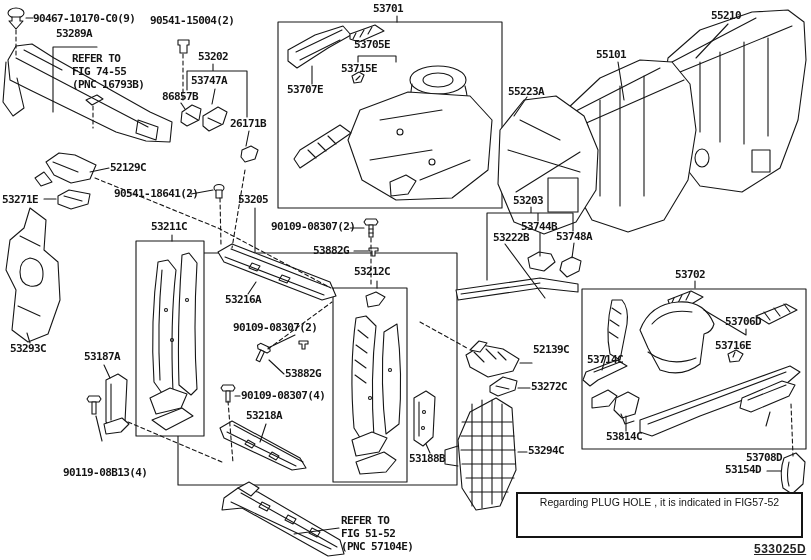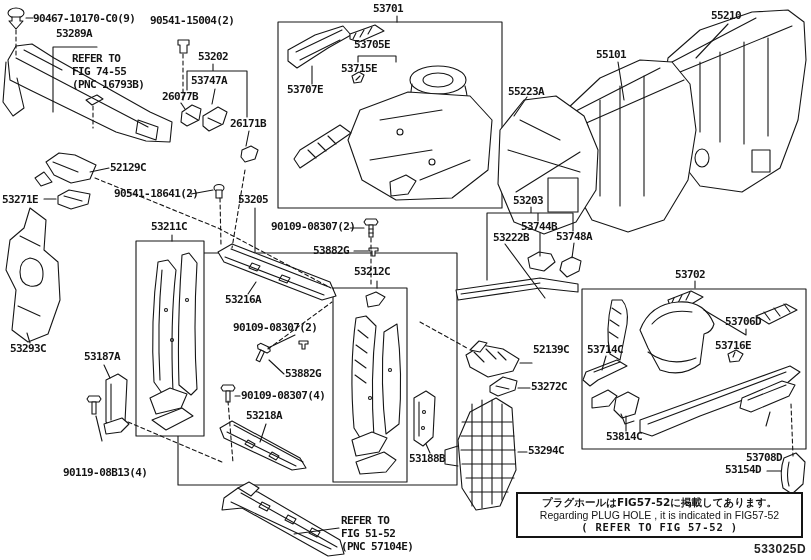--- a/index.html
+++ b/index.html
@@ -3,21 +3,21 @@
 <meta charset="utf-8">
 <style>
   html,body{margin:0;padding:0;}
   body{width:811px;height:560px;position:relative;overflow:hidden;background:#ffffff;
        font-family:"DejaVu Sans Mono",monospace;}
   #stage{position:absolute;left:0;top:0;width:811px;height:560px;}
   svg{position:absolute;left:0;top:0;}
   .lbl{position:absolute;font:bold 11px "DejaVu Sans Mono",monospace;
        letter-spacing:-0.6px;color:#141414;white-space:nowrap;line-height:12px;}
   .pagecode{position:absolute;font:bold 12px "Liberation Sans",sans-serif;
-       letter-spacing:0.5px;color:#222;}
+       letter-spacing:0.5px;color:#222;text-decoration:underline;}
   .notebox{position:absolute;left:516px;top:492px;width:283px;height:40px;
        border:2px solid #141414;background:#fff;text-align:center;padding-top:2px;}
   .notebox .jp{font:bold 10.5px "DejaVu Sans",sans-serif;color:#141414;line-height:13px;}
   .notebox .en{font:10.5px "Liberation Sans",sans-serif;color:#141414;line-height:12px;}
   .notebox .rf{font:bold 10.5px "DejaVu Sans Mono",monospace;letter-spacing:0.8px;
        color:#141414;line-height:12px;}
 </style>
 </head>
 <body>
 
@@ -309,21 +309,21 @@
 </svg>
 
 <div class="lbl" style="left:33px;top:13px">90467-10170-C0(9)</div>
 <div class="lbl" style="left:56px;top:28px">53289A</div>
 <div class="lbl" style="left:72px;top:53px">REFER TO</div>
 <div class="lbl" style="left:72px;top:66px">FIG 74-55</div>
 <div class="lbl" style="left:72px;top:79px">(PNC 16793B)</div>
 <div class="lbl" style="left:150px;top:15px">90541-15004(2)</div>
 <div class="lbl" style="left:198px;top:51px">53202</div>
 <div class="lbl" style="left:191px;top:75px">53747A</div>
-<div class="lbl" style="left:162px;top:91px">26077B</div>
+<div class="lbl" style="left:162px;top:91px">86857B</div>
 <div class="lbl" style="left:230px;top:118px">26171B</div>
 <div class="lbl" style="left:373px;top:3px">53701</div>
 <div class="lbl" style="left:354px;top:39px">53705E</div>
 <div class="lbl" style="left:341px;top:63px">53715E</div>
 <div class="lbl" style="left:287px;top:84px">53707E</div>
 <div class="lbl" style="left:711px;top:10px">55210</div>
 <div class="lbl" style="left:596px;top:49px">55101</div>
 <div class="lbl" style="left:508px;top:86px">55223A</div>
 <div class="lbl" style="left:513px;top:195px">53203</div>
 <div class="lbl" style="left:521px;top:221px">53744B</div>
@@ -341,33 +341,31 @@
 <div class="lbl" style="left:233px;top:322px">90109-08307(2)</div>
 <div class="lbl" style="left:285px;top:368px">53882G</div>
 <div class="lbl" style="left:241px;top:390px">90109-08307(4)</div>
 <div class="lbl" style="left:246px;top:410px">53218A</div>
 <div class="lbl" style="left:63px;top:467px">90119-08B13(4)</div>
 <div class="lbl" style="left:84px;top:351px">53187A</div>
 <div class="lbl" style="left:10px;top:343px">53293C</div>
 <div class="lbl" style="left:409px;top:453px">53188B</div>
 <div class="lbl" style="left:675px;top:269px">53702</div>
 <div class="lbl" style="left:725px;top:316px">53706D</div>
-<div class="lbl" style="left:587px;top:344px">53714C</div>
+<div class="lbl" style="left:587px;top:354px">53714C</div>
 <div class="lbl" style="left:715px;top:340px">53716E</div>
 <div class="lbl" style="left:606px;top:431px">53814C</div>
 <div class="lbl" style="left:746px;top:452px">53708D</div>
 <div class="lbl" style="left:533px;top:344px">52139C</div>
 <div class="lbl" style="left:531px;top:381px">53272C</div>
 <div class="lbl" style="left:528px;top:445px">53294C</div>
 <div class="lbl" style="left:725px;top:464px">53154D</div>
 <div class="lbl" style="left:341px;top:515px">REFER TO</div>
 <div class="lbl" style="left:341px;top:528px">FIG 51-52</div>
 <div class="lbl" style="left:341px;top:541px">(PNC 57104E)</div>
 
 <div class="notebox">
-  <div class="jp">プラグホールはFIG57-52に掲載してあります。</div>
   <div class="en">Regarding PLUG HOLE , it is indicated in FIG57-52</div>
-  <div class="rf">(  REFER TO FIG 57-52 )</div>
 </div>
 
 <div class="pagecode" style="left:754px;top:542px">533025D</div>
 
 </div>
 
 </body></html>

